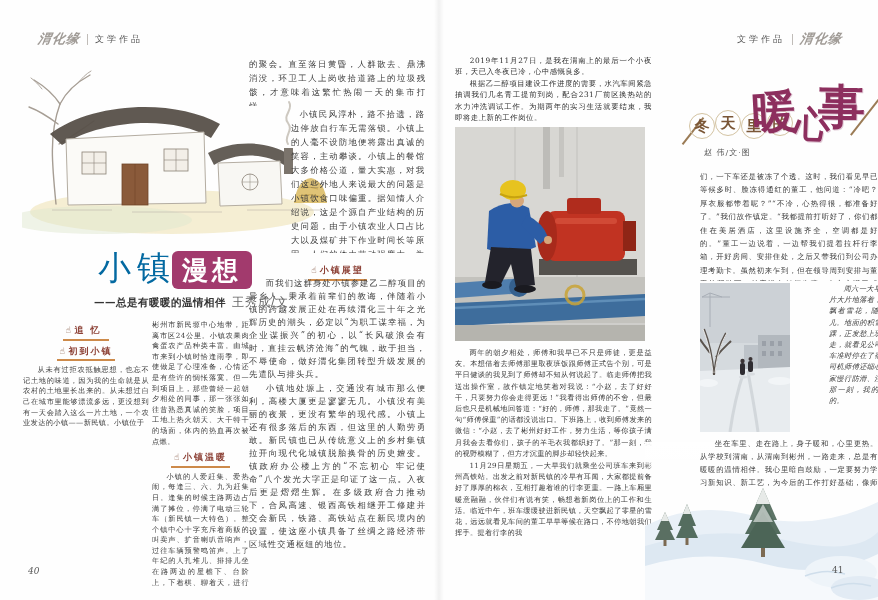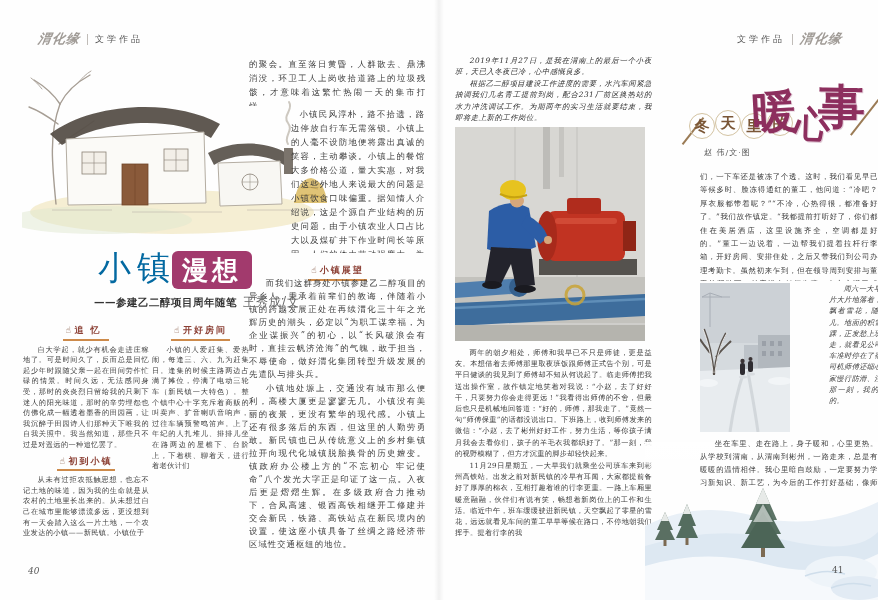--- a/index.html
+++ b/index.html
@@ -47,21 +47,21 @@
   .col1{left:23px;top:320px;width:126px;height:244px;}
   .col2{left:152px;top:320px;width:97px;height:268px;}
   .flowA1{left:249px;top:57px;width:177px;height:49px;}
   .flowA2{left:291px;top:107px;width:134px;height:146px;}
   .sech4{left:249px;top:253px;width:177px;}
   .flowB{left:249px;top:277px;width:177px;height:290px;}
   .illus{left:22px;top:52px;width:312px;height:190px;}
   
   .intro{left:455px;top:55px;width:197px;height:70px;font-size:7.4px;line-height:11.4px;
          letter-spacing:0.5px;color:#303030;overflow:hidden;}
-  .intro p{text-indent:2em;font-style:italic;}
+  .intro p{text-indent:2em;}
   .photo1{left:455px;top:127px;width:190px;height:214px;}
   .story1{left:455px;top:347px;width:197px;height:245px;font-size:7.2px;line-height:11.2px;
           letter-spacing:0.3px;overflow:hidden;}
   .story1 p{text-indent:2em;margin-bottom:1px;}
   .slash{position:absolute;height:2px;background:#9b7b55;transform:rotate(-52deg);}
   .slash.sl{left:676px;top:130px;width:34px;}
   .slash.sr{left:842px;top:116px;width:46px;}
   .circ{position:absolute;width:24px;height:24px;border:1px solid #d3c3a2;border-radius:50%;
         text-align:center;line-height:25px;font-size:15px;color:#7a5636;font-weight:bold;}
   .big{position:absolute;color:#8d2f5e;font-weight:bold;
@@ -134,42 +134,42 @@
       </span>
     </div>
     <div class="abs flowB wideB jt">
       <p class="ind">而我们这群身处小镇参建乙二醇项目的异乡人，秉承着前辈们的教诲，伴随着小镇的跨越发展正处在再续渭化三十年之光辉历史的潮头，必定以“为职工谋幸福，为企业谋振兴”的初心，以“长风破浪会有时，直挂云帆济沧海”的气魄，敢于担当，不辱使命，做好渭化集团转型升级发展的先遣队与排头兵。</p>
       <p class="ind">小镇地处塬上，交通没有城市那么便利，高楼大厦更是寥寥无几。小镇没有美丽的夜景，更没有繁华的现代感。小镇上还有很多落后的东西，但这里的人勤劳勇敢。新民镇也已从传统意义上的乡村集镇拉开向现代化城镇脱胎换骨的历史嬗变。镇政府办公楼上方的“不忘初心 牢记使命”八个发光大字正是印证了这一点。入夜后更是熠熠生辉。在多级政府合力推动下，合凤高速、银西高铁相继开工修建并交会新民，铁路、高铁站点在新民境内的设置，使这座小镇具备了丝绸之路经济带区域性交通枢纽的地位。</p>
     </div>
 
     <span class="t-plain">小镇</span>
     <span class="t-box">漫想</span>
     <div class="t-sub">
-      <span>——参建乙二醇项目周年随笔</span><span class="t-by">王秀成/文</span>
+      <span>——总是有暖暖的温情相伴</span><span class="t-by">王秀成/文</span>
     </div>
 
     <div class="abs col1 colA jt">
       <div class="sec-header">
         <span class="sec-inner">
           <span class="hand">☝</span><span class="sec-title ls-wide">追忆</span>
         </span>
       </div>
-      <p class="ind">自大学起，就少有机会走进庄稼地了。可是时间久了，反而总是回忆起少年时跟随父亲一起在田间劳作忙碌的情景。时间久远，无法感同身受，那时的炎炎烈日留给我的只剩下迷人的阳光味道，那时的辛劳埋怨也仿佛化成一幅透着墨香的田园画，让我沉醉于田园诗人们那种天下唯我的自我关照中。我当然知道，那些只不过是对遥远的一种追忆罢了。</p>
       <div class="sec-header">
         <span class="sec-inner">
           <span class="hand">☝</span><span class="sec-title">初到小镇</span>
         </span>
       </div>
       <p class="ind">从未有过拒农抵触思想，也忘不记土地的味道，因为我的生命就是从农村的土地里长出来的。从未想过自己在城市里能够漂流多远，更没想到有一天会踏入这么一片土地，一个农业发达的小镇——新民镇。小镇位于</p>
     </div>
 
     <div class="abs col2 colA jt">
+      <p>彬州市新民塬中心地带，距离市区24公里。小镇农果肉禽蛋农产品种类丰富。由城市来到小镇时恰逢雨季，即使做足了心理准备，心情还是有些许的惆怅落寞。但一到项目上，那些曾经一起朝夕相处的同事，那一张张如往昔熟悉真诚的笑脸，项目工地上热火朝天、大干特干的场面，体内的热血再次被点燃。</p>
       <div class="sec-header">
         <span class="sec-inner">
-          <span class="hand">☝</span><span class="sec-title">开好房间</span>
+          <span class="hand">☝</span><span class="sec-title">小镇温暖</span>
         </span>
       </div>
       <p class="ind">小镇的人爱赶集、爱热闹，每逢三、六、九为赶集日。逢集的时候主路两边占满了摊位，停满了电动三轮车（新民镇一大特色）。整个镇中心十字充斥着商贩的叫卖声、扩音喇叭音响声，过往车辆预警鸣笛声。上了年纪的人扎堆儿、排排儿坐在路两边的屋檐下、台阶上，下着棋、聊着天，进行着老伙计们</p>
     </div>
 
     <div class="pnum" style="left:28px;top:566px;font-style:italic;">40</div>
   </div>
 
   <div class="gutter"></div>
 

